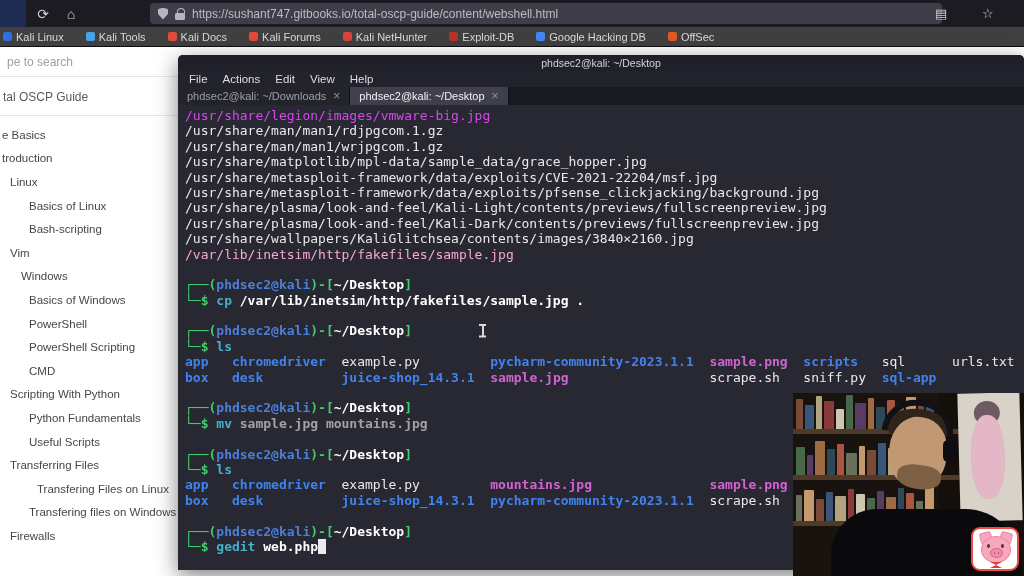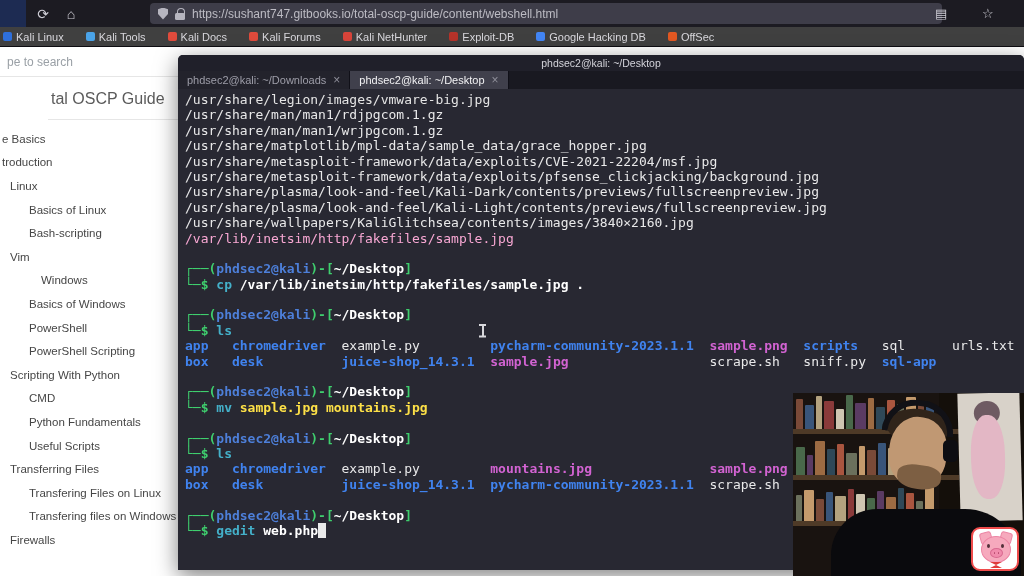--- a/index.html
+++ b/index.html
@@ -24,21 +24,21 @@
 
   
   .bmbar{position:absolute;left:0;top:27px;width:1024px;height:20px;background:#404040;display:flex;align-items:center;gap:22px;padding-left:3px;border-bottom:1px solid #0e0d12;box-sizing:border-box;}
   .bm{display:flex;align-items:center;gap:4px;}
   .bm-ico{width:9px;height:9px;border-radius:2px;flex:none;}
   .bm-label{color:#d8d7dc;font-size:11px;white-space:nowrap;}
 
   
   .sidebar{position:absolute;left:0;top:47px;width:178px;height:529px;background:#fff;}
   .sb-search{height:29px;border-bottom:1px solid #e6e6e6;display:flex;align-items:center;padding-left:7px;color:#9aa0a6;font-size:12px;}
-  .sb-title{padding:13px 4px 11px 3px;font-size:16px;color:#5b5b5b;border-bottom:1px solid #e6e6e6;margin-left:48px;}
+  .sb-title{padding:13px 4px 11px 3px;font-size:12px;color:#5b5b5b;border-bottom:1px solid #e6e6e6;}
   .sb-items{padding-top:7px;}
   .sb-item{height:23.6px;display:flex;align-items:center;font-size:11.5px;color:#464646;white-space:nowrap;overflow:hidden;}
 
   
   .terminal{position:absolute;left:178px;top:55px;width:846px;height:515px;background:#282832;border-radius:5px 5px 0 0;box-shadow:0 6px 22px rgba(0,0,0,.5);}
   .t-titlebar{height:16px;display:flex;align-items:center;justify-content:center;background:#20202a;border-radius:5px 5px 0 0;color:#d3d3da;font-size:10.5px;}
   .t-menubar{height:16px;display:flex;align-items:center;gap:15px;padding-left:11px;background:#23232d;color:#dcdce0;font-size:11.5px;}
   .t-menubar span{cursor:default;}
   .t-tabbar{height:18px;background:#191921;display:flex;align-items:stretch;}
   .t-tab{display:flex;align-items:center;gap:7px;padding:0 9px;font-size:11px;color:#9d9da8;background:#23232c;border-right:1px solid #101018;}
@@ -135,70 +135,77 @@
   <div class="sidebar">
     <div class="sb-search">pe to search</div>
     <div class="sb-title">tal OSCP Guide</div>
     <div class="sb-items">
         <div class="sb-item" style="padding-left: 2px;">e Basics</div>
         <div class="sb-item" style="padding-left: 2px;">troduction</div>
         <div class="sb-item" style="padding-left: 10px;">Linux</div>
         <div class="sb-item" style="padding-left: 29px;">Basics of Linux</div>
         <div class="sb-item" style="padding-left: 29px;">Bash-scripting</div>
         <div class="sb-item" style="padding-left: 10px;">Vim</div>
-        <div class="sb-item" style="padding-left: 14px; margin-left: 27px;">Windows</div>
+        <div class="sb-item" style="padding-left: 21px;">Windows</div>
         <div class="sb-item" style="padding-left: 29px;">Basics of Windows</div>
         <div class="sb-item" style="padding-left: 29px;">PowerShell</div>
         <div class="sb-item" style="padding-left: 29px;">PowerShell Scripting</div>
+        <div class="sb-item" style="padding-left: 29px;">CMD</div>
         <div class="sb-item" style="padding-left: 10px;">Scripting With Python</div>
-        <div class="sb-item" style="padding-left: 29px;">CMD</div>
         <div class="sb-item" style="padding-left: 29px;">Python Fundamentals</div>
         <div class="sb-item" style="padding-left: 29px;">Useful Scripts</div>
         <div class="sb-item" style="padding-left: 10px;">Transferring Files</div>
-        <div class="sb-item" style="padding-left: 29px;">Transfering Files on Linux</div>
+        <div class="sb-item" style="padding-left: 29px; margin-left: 8px;">Transfering Files on Linux</div>
         <div class="sb-item" style="padding-left: 29px;">Transfering files on Windows</div>
         <div class="sb-item" style="padding-left: 10px;">Firewalls</div>
       </div>
 
   </div>
 
   <div class="terminal">
     <div class="t-titlebar">phdsec2@kali: ~/Desktop</div>
+    <div class="t-menubar">
+        <span>File</span>
+        <span>Actions</span>
+        <span>Edit</span>
+        <span>View</span>
+        <span>Help</span>
+      </div>
     <div class="t-tabbar">
         <div class="t-tab">
           <span>phdsec2@kali: ~/Downloads</span>
           <span class="close">×</span>
         </div>
         <div class="t-tab active">
           <span>phdsec2@kali: ~/Desktop</span>
           <span class="close">×</span>
         </div>
       </div>
     <div class="t-body">
-        <div class="tline"><span style="color: #e5e5e5;">/usr/share/legion/images/vmware-big.jpg</span></div>
+        <div class="tline"><span style="color: #d946ef;">/usr/share/legion/images/vmware-big.jpg</span></div>
         <div class="tline"><span style="color: rgb(233, 233, 234);">/usr/share/man/man1/rdjpgcom.1.gz</span></div>
         <div class="tline"><span style="color: rgb(233, 233, 234);">/usr/share/man/man1/wrjpgcom.1.gz</span></div>
         <div class="tline"><span style="color: rgb(233, 233, 234);">/usr/share/matplotlib/mpl-data/sample_data/grace_hopper.jpg</span></div>
         <div class="tline"><span style="color: rgb(233, 233, 234);">/usr/share/metasploit-framework/data/exploits/CVE-2021-22204/msf.jpg</span></div>
         <div class="tline"><span style="color: rgb(233, 233, 234);">/usr/share/metasploit-framework/data/exploits/pfsense_clickjacking/background.jpg</span></div>
+        <div class="tline"><span style="color: rgb(233, 233, 234);">/usr/share/plasma/look-and-feel/Kali-Light/contents/previews/fullscreenpreview.jpg</span></div>
         <div class="tline"><span style="color: rgb(233, 233, 234);">/usr/share/plasma/look-and-feel/Kali-Dark/contents/previews/fullscreenpreview.jpg</span></div>
-        <div class="tline"><span style="color: rgb(233, 233, 234);">/usr/share/plasma/look-and-feel/Kali-Light/contents/previews/fullscreenpreview.jpg</span></div>
         <div class="tline"><span style="color: rgb(233, 233, 234);">/usr/share/wallpapers/KaliGlitchsea/contents/images/3840×2160.jpg</span></div>
         <div class="tline"><span style="color: #f9a8d4;">/var/lib/inetsim/http/fakefiles/sample.jpg</span></div>
         <div class="tline"></div>
         <div class="tline"><span style="color: rgb(63, 207, 110); font-weight: bold;">┌──(</span><span style="color: rgb(77, 127, 217); font-weight: bold;">phdsec2@kali</span><span style="color: rgb(63, 207, 110); font-weight: bold;">)-[</span><span style="color: rgb(255, 255, 255); font-weight: bold;">~/Desktop</span><span style="color: rgb(63, 207, 110); font-weight: bold;">]</span></div>
         <div class="tline"><span style="color: rgb(63, 207, 110); font-weight: bold;">└─$ </span><span style="color: rgb(68, 176, 201); font-weight: bold;">cp</span><span style="color: rgb(255, 255, 255); font-weight: bold;"> /var/lib/inetsim/http/fakefiles/sample.jpg .</span></div>
         <div class="tline"></div>
         <div class="tline"><span style="color: rgb(63, 207, 110); font-weight: bold;">┌──(</span><span style="color: rgb(77, 127, 217); font-weight: bold;">phdsec2@kali</span><span style="color: rgb(63, 207, 110); font-weight: bold;">)-[</span><span style="color: rgb(255, 255, 255); font-weight: bold;">~/Desktop</span><span style="color: rgb(63, 207, 110); font-weight: bold;">]</span></div>
         <div class="tline"><span style="color: rgb(63, 207, 110); font-weight: bold;">└─$ </span><span style="color: rgb(68, 176, 201); font-weight: bold;">ls</span></div>
         <div class="tline"><span style="color: rgb(64, 131, 239); font-weight: bold;">app   </span><span style="color: rgb(64, 131, 239); font-weight: bold;">chromedriver  </span><span style="color: rgb(233, 233, 234);">example.py         </span><span style="color: rgb(64, 131, 239); font-weight: bold;">pycharm-community-2023.1.1  </span><span style="color: rgb(210, 99, 210); font-weight: bold;">sample.png  </span><span style="color: rgb(64, 131, 239); font-weight: bold;">scripts   </span><span style="color: rgb(233, 233, 234);">sql      </span><span style="color: rgb(233, 233, 234);">urls.txt</span></div>
         <div class="tline"><span style="color: rgb(64, 131, 239); font-weight: bold;">box   </span><span style="color: rgb(64, 131, 239); font-weight: bold;">desk          </span><span style="color: rgb(64, 131, 239); font-weight: bold;">juice-shop_14.3.1  </span><span style="color: rgb(210, 99, 210); font-weight: bold;">sample.jpg                  </span><span style="color: rgb(233, 233, 234);">scrape.sh   </span><span style="color: rgb(233, 233, 234);">sniff.py  </span><span style="color: rgb(64, 131, 239); font-weight: bold;">sql-app</span></div>
         <div class="tline"></div>
         <div class="tline"><span style="color: rgb(63, 207, 110); font-weight: bold;">┌──(</span><span style="color: rgb(77, 127, 217); font-weight: bold;">phdsec2@kali</span><span style="color: rgb(63, 207, 110); font-weight: bold;">)-[</span><span style="color: rgb(255, 255, 255); font-weight: bold;">~/Desktop</span><span style="color: rgb(63, 207, 110); font-weight: bold;">]</span></div>
-        <div class="tline"><span style="color: rgb(63, 207, 110); font-weight: bold;">└─$ </span><span style="color: rgb(68, 176, 201); font-weight: bold;">mv</span><span style="color: #fde047; font-weight: bold;"> sample.jpg mountains.jpg</span></div>
+        <div class="tline"><span style="color: rgb(63, 207, 110); font-weight: bold;">└─$ </span><span style="color: rgb(68, 176, 201); font-weight: bold;">mv</span><span style="color: #a3a3a3; font-weight: bold;"> sample.jpg mountains.jpg</span></div>
         <div class="tline"></div>
         <div class="tline"><span style="color: rgb(63, 207, 110); font-weight: bold;">┌──(</span><span style="color: rgb(77, 127, 217); font-weight: bold;">phdsec2@kali</span><span style="color: rgb(63, 207, 110); font-weight: bold;">)-[</span><span style="color: rgb(255, 255, 255); font-weight: bold;">~/Desktop</span><span style="color: rgb(63, 207, 110); font-weight: bold;">]</span></div>
         <div class="tline"><span style="color: rgb(63, 207, 110); font-weight: bold;">└─$ </span><span style="color: rgb(68, 176, 201); font-weight: bold;">ls</span></div>
         <div class="tline"><span style="color: rgb(64, 131, 239); font-weight: bold;">app   </span><span style="color: rgb(64, 131, 239); font-weight: bold;">chromedriver  </span><span style="color: rgb(233, 233, 234);">example.py         </span><span style="color: rgb(210, 99, 210); font-weight: bold;">mountains.jpg               </span><span style="color: rgb(210, 99, 210); font-weight: bold;">sample.png  </span><span style="color: rgb(64, 131, 239); font-weight: bold;">scripts   </span><span style="color: rgb(233, 233, 234);">sql      </span><span style="color: rgb(233, 233, 234);">urls.txt</span></div>
         <div class="tline"><span style="color: rgb(64, 131, 239); font-weight: bold;">box   </span><span style="color: rgb(64, 131, 239); font-weight: bold;">desk          </span><span style="color: rgb(64, 131, 239); font-weight: bold;">juice-shop_14.3.1  </span><span style="color: rgb(64, 131, 239); font-weight: bold;">pycharm-community-2023.1.1  </span><span style="color: rgb(233, 233, 234);">scrape.sh   </span><span style="color: rgb(233, 233, 234);">sniff.py  </span><span style="color: rgb(64, 131, 239); font-weight: bold;">sql-app</span></div>
         <div class="tline"></div>
         <div class="tline"><span style="color: rgb(63, 207, 110); font-weight: bold;">┌──(</span><span style="color: rgb(77, 127, 217); font-weight: bold;">phdsec2@kali</span><span style="color: rgb(63, 207, 110); font-weight: bold;">)-[</span><span style="color: rgb(255, 255, 255); font-weight: bold;">~/Desktop</span><span style="color: rgb(63, 207, 110); font-weight: bold;">]</span></div>
         <div class="tline"><span style="color: rgb(63, 207, 110); font-weight: bold;">└─$ </span><span style="color: rgb(68, 176, 201); font-weight: bold;">gedit</span><span style="color: rgb(255, 255, 255); font-weight: bold;"> web.php</span><span style="color: rgb(40, 40, 50); background: rgb(234, 234, 234);"> </span></div>
       </div>
   </div>

